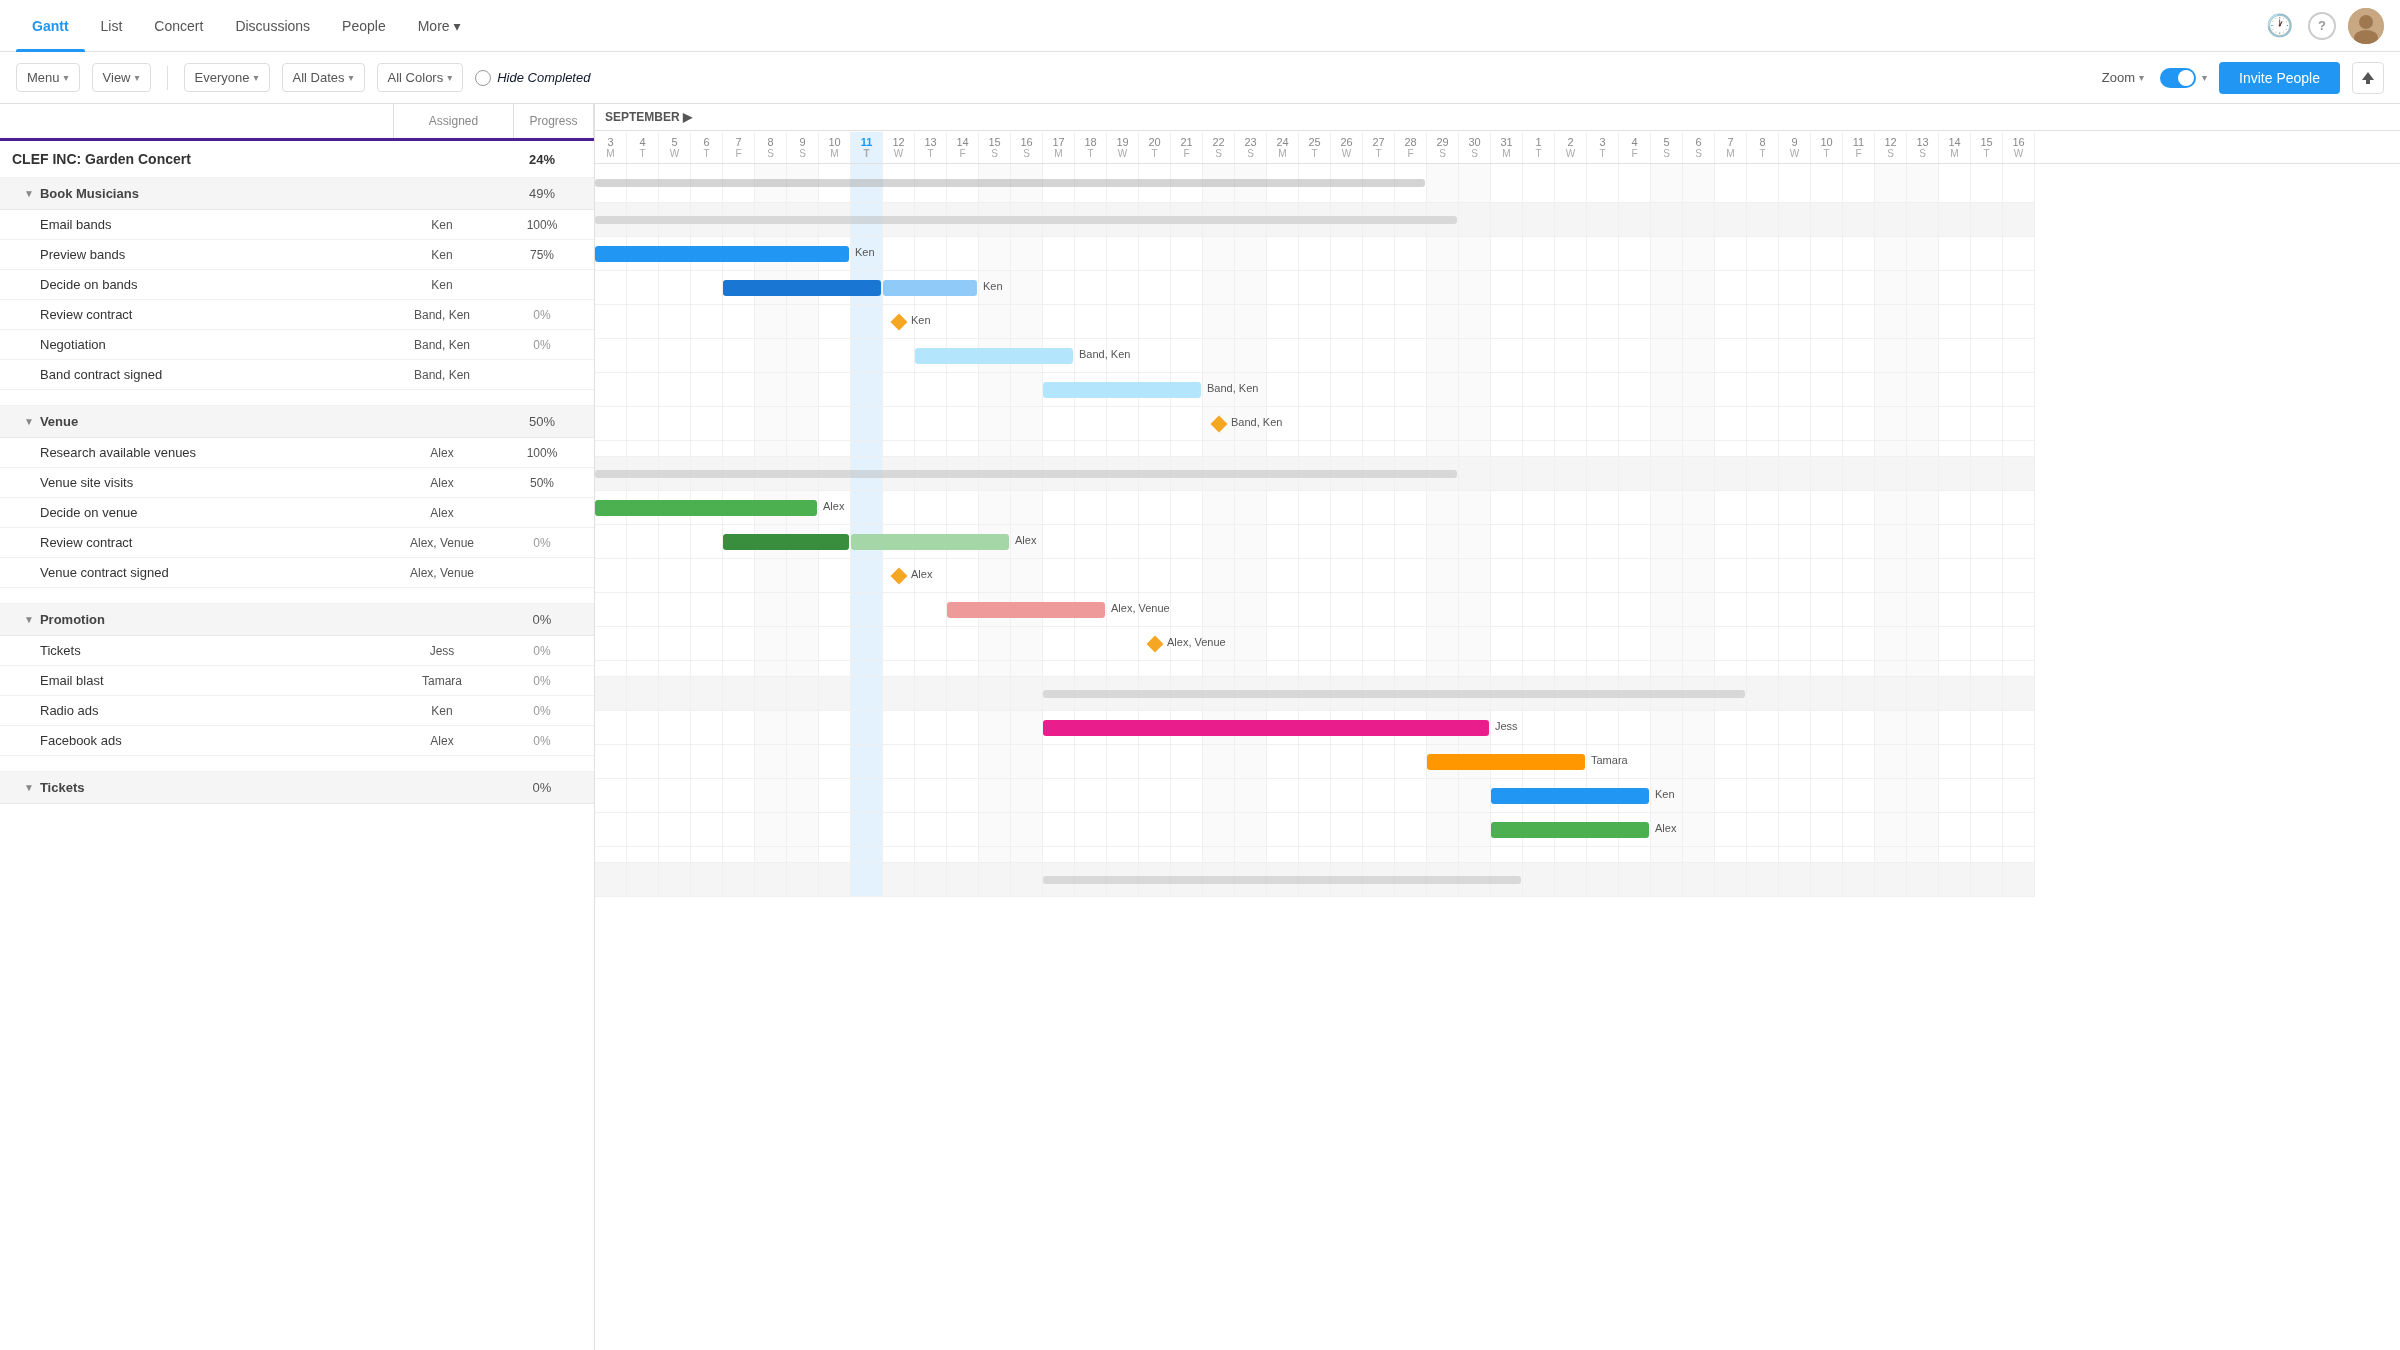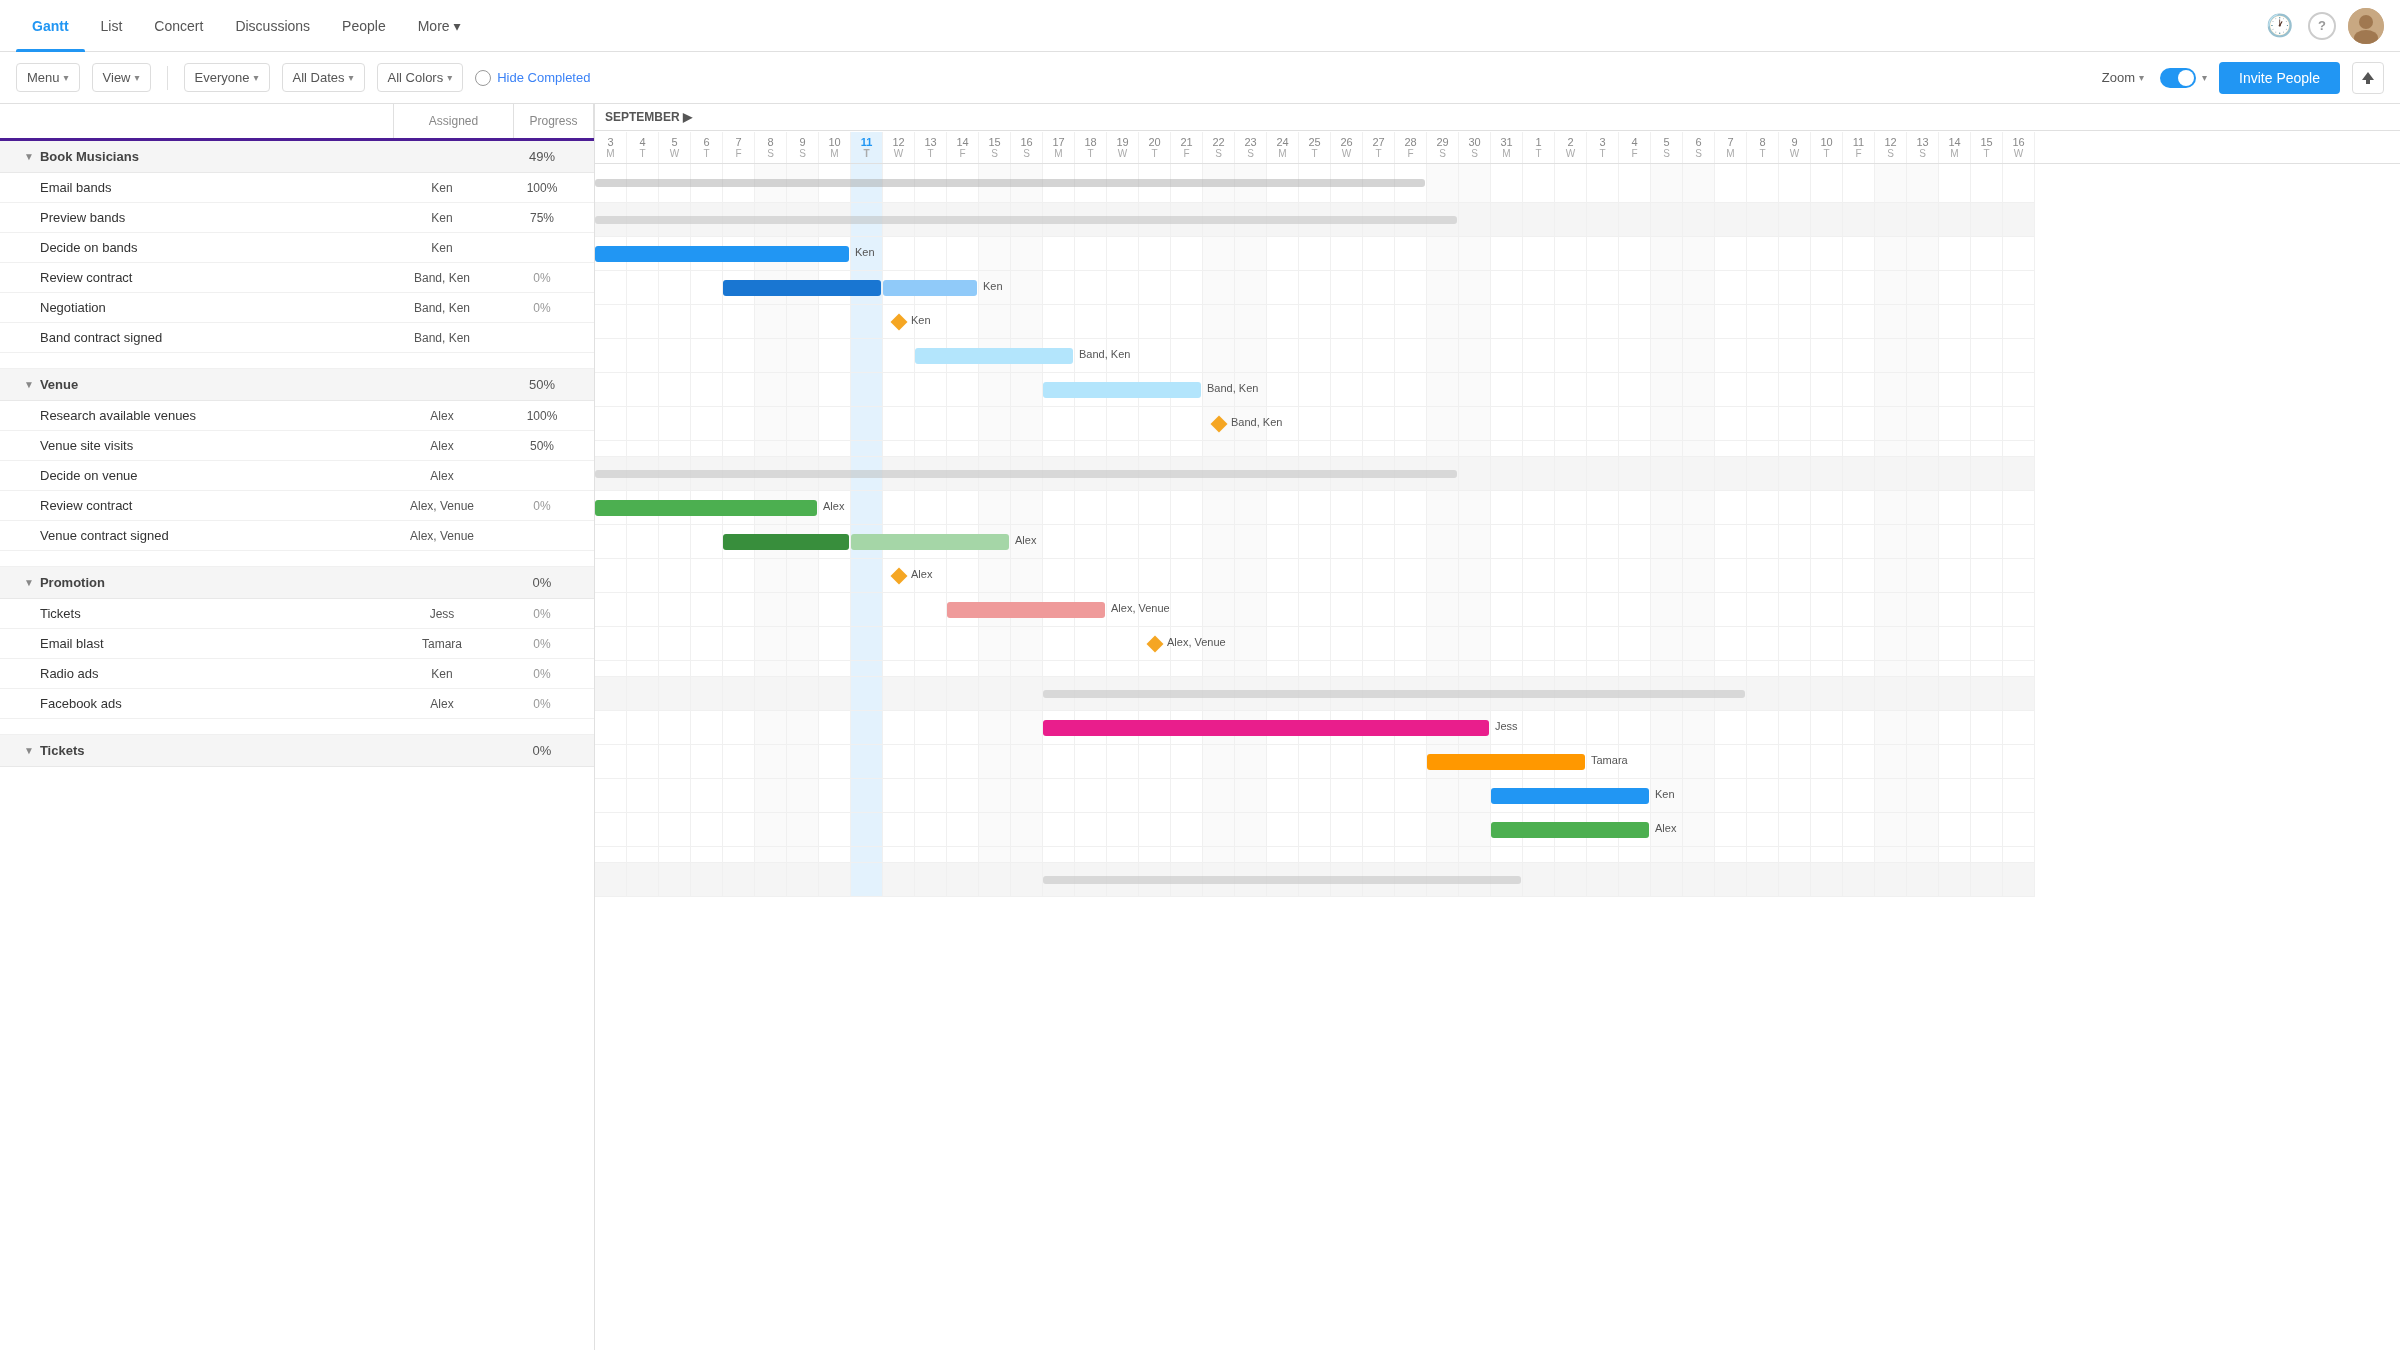--- a/index.html
+++ b/index.html
@@ -17,21 +17,21 @@
     .help-icon { color: #999; font-size: 20px; border: 2px solid #ccc; border-radius: 50%; width: 28px; height: 28px; display: flex; align-items: center; justify-content: center; font-size: 13px; font-weight: bold; cursor: pointer; }
 
     
     .toolbar { display: flex; align-items: center; padding: 8px 16px; border-bottom: 1px solid #e0e0e0; gap: 12px; height: 52px; }
     .toolbar-btn { display: flex; align-items: center; gap: 4px; padding: 6px 10px; border: 1px solid #ddd; border-radius: 4px; cursor: pointer; color: #555; background: #fff; font-size: 13px; }
     .toolbar-sep { width: 1px; height: 24px; background: #e0e0e0; margin: 0 4px; }
     .invite-btn { margin-left: auto; background: #2196F3; color: #fff; border: none; padding: 8px 20px; border-radius: 4px; cursor: pointer; font-size: 14px; font-weight: 500; }
     .zoom-area { display: flex; align-items: center; gap: 6px; }
     .toggle-switch { width: 36px; height: 20px; background: #2196F3; border-radius: 10px; position: relative; cursor: pointer; }
     .toggle-knob { width: 16px; height: 16px; background: #fff; border-radius: 50%; position: absolute; top: 2px; right: 2px; }
-    .hide-completed { display: flex; align-items: center; gap: 6px; color: #3b82f6; }
+    .hide-completed { display: flex; align-items: center; gap: 6px; color: #0f172a; font-style: italic; }
     .checkbox-circle { width: 16px; height: 16px; border: 1.5px solid #999; border-radius: 50%; cursor: pointer; }
 
     
     .main { display: flex; height: calc(100vh - 104px); overflow: hidden; }
 
     
     .left-panel { width: 595px; flex-shrink: 0; border-right: 1px solid #e0e0e0; display: flex; flex-direction: column; overflow: hidden; }
     .left-header { display: flex; border-bottom: 3px solid #4c1d95; }
     .left-header-cell { padding: 10px 12px; font-size: 12px; color: #888; border-right: 1px solid #e0e0e0; }
     .left-header-task { flex: 1; }
@@ -129,20 +129,25 @@
 <div class="main">
 
   <div class="left-panel">
     <div class="left-header">
       <div class="left-header-cell left-header-task"></div>
       <div class="left-header-cell left-header-assigned">Assigned</div>
       <div class="left-header-cell left-header-progress">Progress</div>
     </div>
     <div class="task-list">
 
+      <div class="project-row">
+        <div style="flex:1; font-size:14px;">CLEF INC: Garden Concert</div>
+        <div style="width:120px;"></div>
+        <div style="width:80px;text-align:center;font-size:13px;">24%</div>
+      </div>
 
       <div class="section-row">
         <div class="section-name"><span class="chevron">▼</span> Book Musicians</div>
         <div class="section-progress">49%</div>
       </div>
       <div class="task-row">
         <div class="task-name">Email bands</div>
         <div class="task-assigned">Ken</div>
         <div class="task-progress done">100%</div>
       </div>

